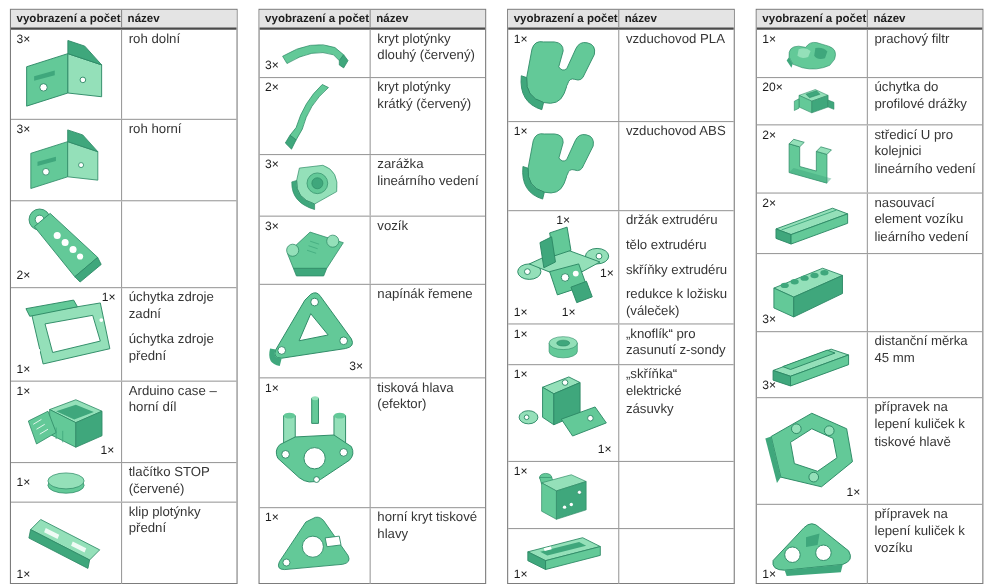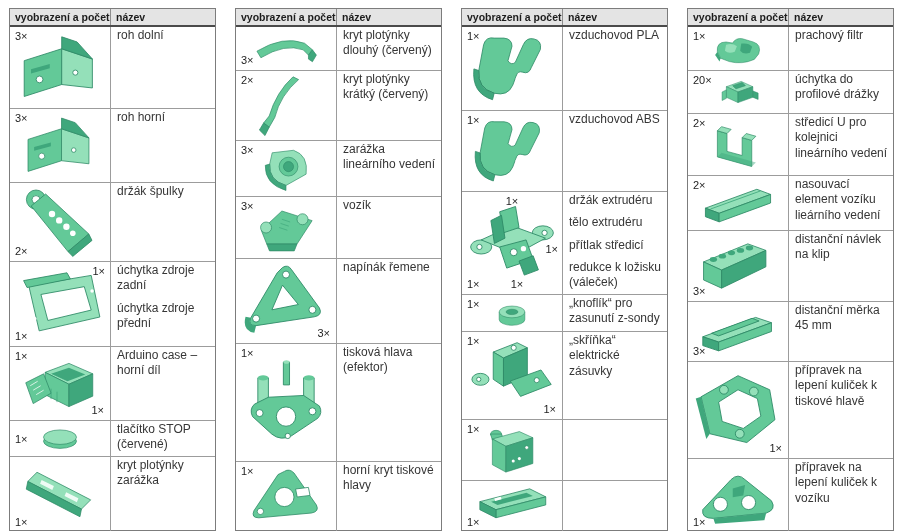--- a/index.html
+++ b/index.html
@@ -88,23 +88,20 @@
                   <polygon points="60,82 86,60 90,68 66,88" fill="#3fa77c" stroke="#2e8a66"></polygon>
                   <circle cx="40" cy="35" r="4" fill="#ffffff"></circle>
                   <circle cx="49" cy="43" r="4" fill="#ffffff"></circle>
                   <circle cx="58" cy="51" r="4" fill="#ffffff"></circle>
                   <circle cx="66" cy="59" r="3.5" fill="#ffffff"></circle>
                 </g>
               </svg>
             </div>
             <span class="cnt p-bl">2×</span>
           </div>
-          <div class="ncell">
-            <div class="pname">držák špulky</div>
-          </div>
         </div>
         <div class="prow" style="height: 85px;">
           <div class="icell">
             <div class="iconbox">
               <svg viewBox="0 0 100 90" width="100%" height="100%" preserveAspectRatio="xMidYMid meet">
                 <g stroke-width="1" stroke-linejoin="round">
                   <polygon points="14,24 86,12 96,60 26,76" fill="#94e0b9" stroke="#2e8a66"></polygon>
                   <polygon points="28,34 78,25 86,52 36,64" fill="#ffffff" stroke="#2e8a66"></polygon>
                   <polygon points="8,18 58,9 62,16 12,26" fill="#63c998" stroke="#2e8a66"></polygon>
                   <circle cx="21" cy="62" r="2" fill="#ffffff"></circle>
@@ -169,21 +166,21 @@
                   <polygon points="20,16 90,52 78,64 8,28" fill="#94e0b9" stroke="#2e8a66"></polygon>
                   <polygon points="8,28 78,64 76,74 6,38" fill="#3fa77c" stroke="#2e8a66"></polygon>
                   <polygon points="26,26 42,34 40,39 24,31" fill="#ffffff" opacity="0.85"></polygon>
                   <polygon points="58,42 74,50 72,55 56,47" fill="#ffffff" opacity="0.85"></polygon>
                 </g>
               </svg>
             </div>
             <span class="cnt p-bl">1×</span>
           </div>
           <div class="ncell">
-            <div class="pname">kryt plotýnky zarážka</div>
+            <div class="pname">klip plotýnky přední</div>
           </div>
         </div>
       </div>
       <div class="ptable">
         <div class="hrow">
           <div class="hcell hc1">vyobrazení a počet</div>
           <div class="hcell hc2">název</div>
         </div>
         <div class="prow" style="height: 44px;">
           <div class="icell">
@@ -379,21 +376,21 @@
               </svg>
             </div>
             <span class="cnt p-tc">1×</span>
             <span class="cnt p-mr">1×</span>
             <span class="cnt p-bl">1×</span>
             <span class="cnt p-bc">1×</span>
           </div>
           <div class="ncell">
             <div class="pname">držák extrudéru</div>
             <div class="pname">tělo extrudéru</div>
-            <div class="pname">přítlak středicí</div>
+            <div class="pname">skříňky extrudéru</div>
             <div class="pname">redukce k ložisku (váleček)</div>
           </div>
         </div>
         <div class="prow" style="height: 37px;">
           <div class="icell">
             <div class="iconbox">
               <svg viewBox="0 0 100 56" width="100%" height="100%" preserveAspectRatio="xMidYMid meet">
                 <g stroke-width="1" stroke-linejoin="round">
                   <path d="M26,26 v14 a24,11 0 0 0 48,0 v-14 Z" fill="#63c998" stroke="#2e8a66"></path>
                   <ellipse cx="50" cy="26" rx="24" ry="11" fill="#94e0b9" stroke="#2e8a66"></ellipse>
@@ -556,23 +553,20 @@
                   <ellipse cx="20" cy="31" rx="4.5" ry="3" fill="#3fa77c"></ellipse>
                   <ellipse cx="31" cy="27" rx="4.5" ry="3" fill="#3fa77c"></ellipse>
                   <ellipse cx="42" cy="23" rx="4.5" ry="3" fill="#3fa77c"></ellipse>
                   <ellipse cx="53" cy="20" rx="4.5" ry="3" fill="#3fa77c"></ellipse>
                   <ellipse cx="64" cy="17" rx="4.5" ry="3" fill="#3fa77c"></ellipse>
                 </g>
               </svg>
             </div>
             <span class="cnt p-bl">3×</span>
           </div>
-          <div class="ncell">
-            <div class="pname">distanční návlek na klip</div>
-          </div>
         </div>
         <div class="prow" style="height: 60px;">
           <div class="icell">
             <div class="iconbox">
               <svg viewBox="0 0 100 60" width="100%" height="100%" preserveAspectRatio="xMidYMid meet">
                 <g stroke-width="1" stroke-linejoin="round">
                   <polygon points="10,36 70,14 88,20 28,42" fill="#94e0b9" stroke="#2e8a66"></polygon>
                   <polygon points="10,36 28,42 28,52 10,46" fill="#3fa77c" stroke="#2e8a66"></polygon>
                   <polygon points="28,42 88,20 88,30 28,52" fill="#63c998" stroke="#2e8a66"></polygon>
                   <polygon points="20,32 66,15 74,18 28,35" fill="#63c998" stroke="#2e8a66"></polygon>

